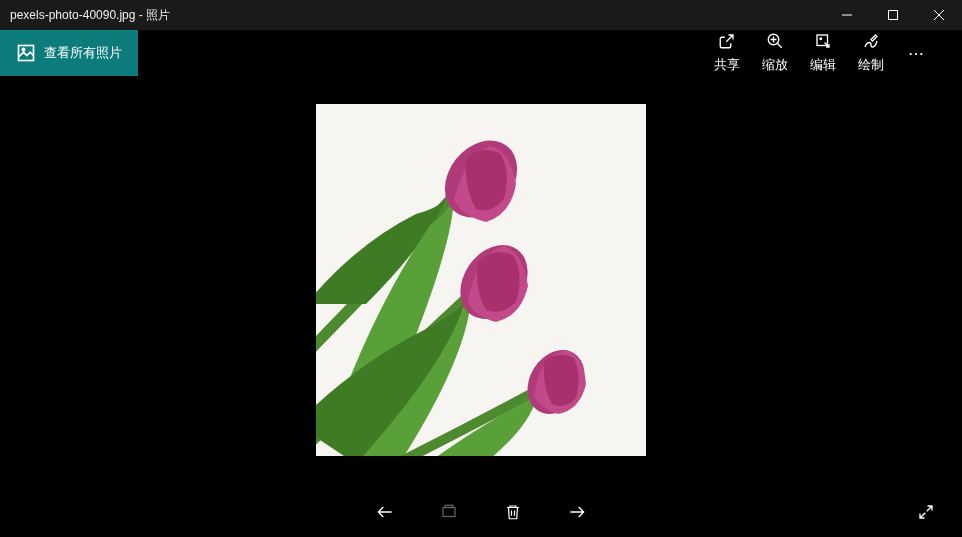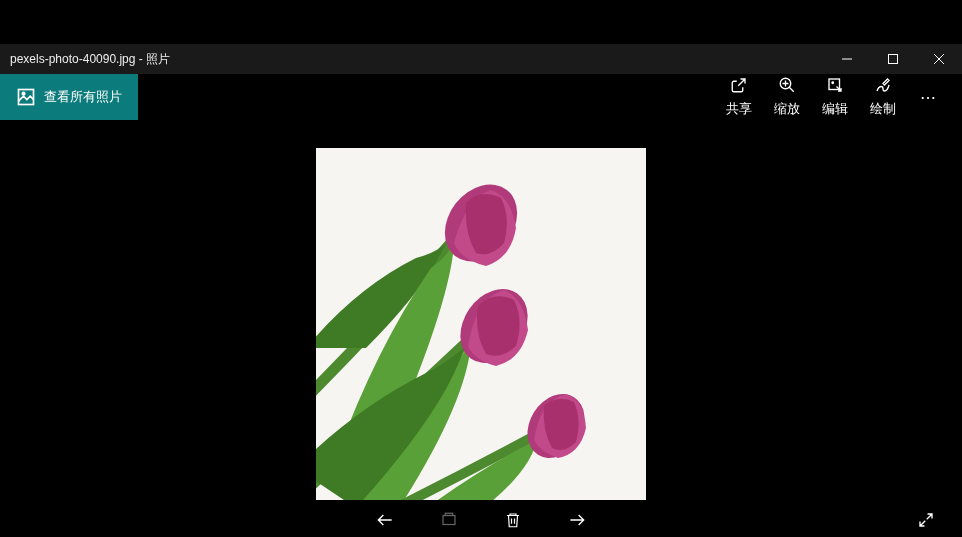--- a/index.html
+++ b/index.html
@@ -8,34 +8,33 @@
   background: #000; color: #fff;
   font-family: "Segoe UI", "Microsoft YaHei", sans-serif;
   font-size: 13px;
   overflow: hidden;
   display: flex; flex-direction: column;
 }
 .titlebar {
   height: 30px; background: #1a1a1a;
   display: flex; align-items: center; justify-content: space-between;
   padding-left: 10px;
-  margin-top: 44px;
 }
 .titlebar-title { font-size: 12px; color: #eee; }
 .window-controls { display: flex; }
 .window-controls div {
   width: 46px; height: 30px;
   display: flex; align-items: center; justify-content: center;
   cursor: pointer;
 }
 
 .toolbar {
   height: 46px; background: #000;
   display: flex; align-items: center; justify-content: space-between;
-  padding-right: 12px;
+  padding-right: 24px;
 }
 .view-all {
   height: 46px; background: #0c7b7b;
   display: flex; align-items: center; gap: 8px;
   padding: 0 16px; cursor: pointer;
 }
 .view-all svg { width: 20px; height: 20px; }
 .toolbar-actions { display: flex; align-items: center; gap: 2px; }
 .tb-btn {
   display: flex; align-items: center; gap: 6px;

